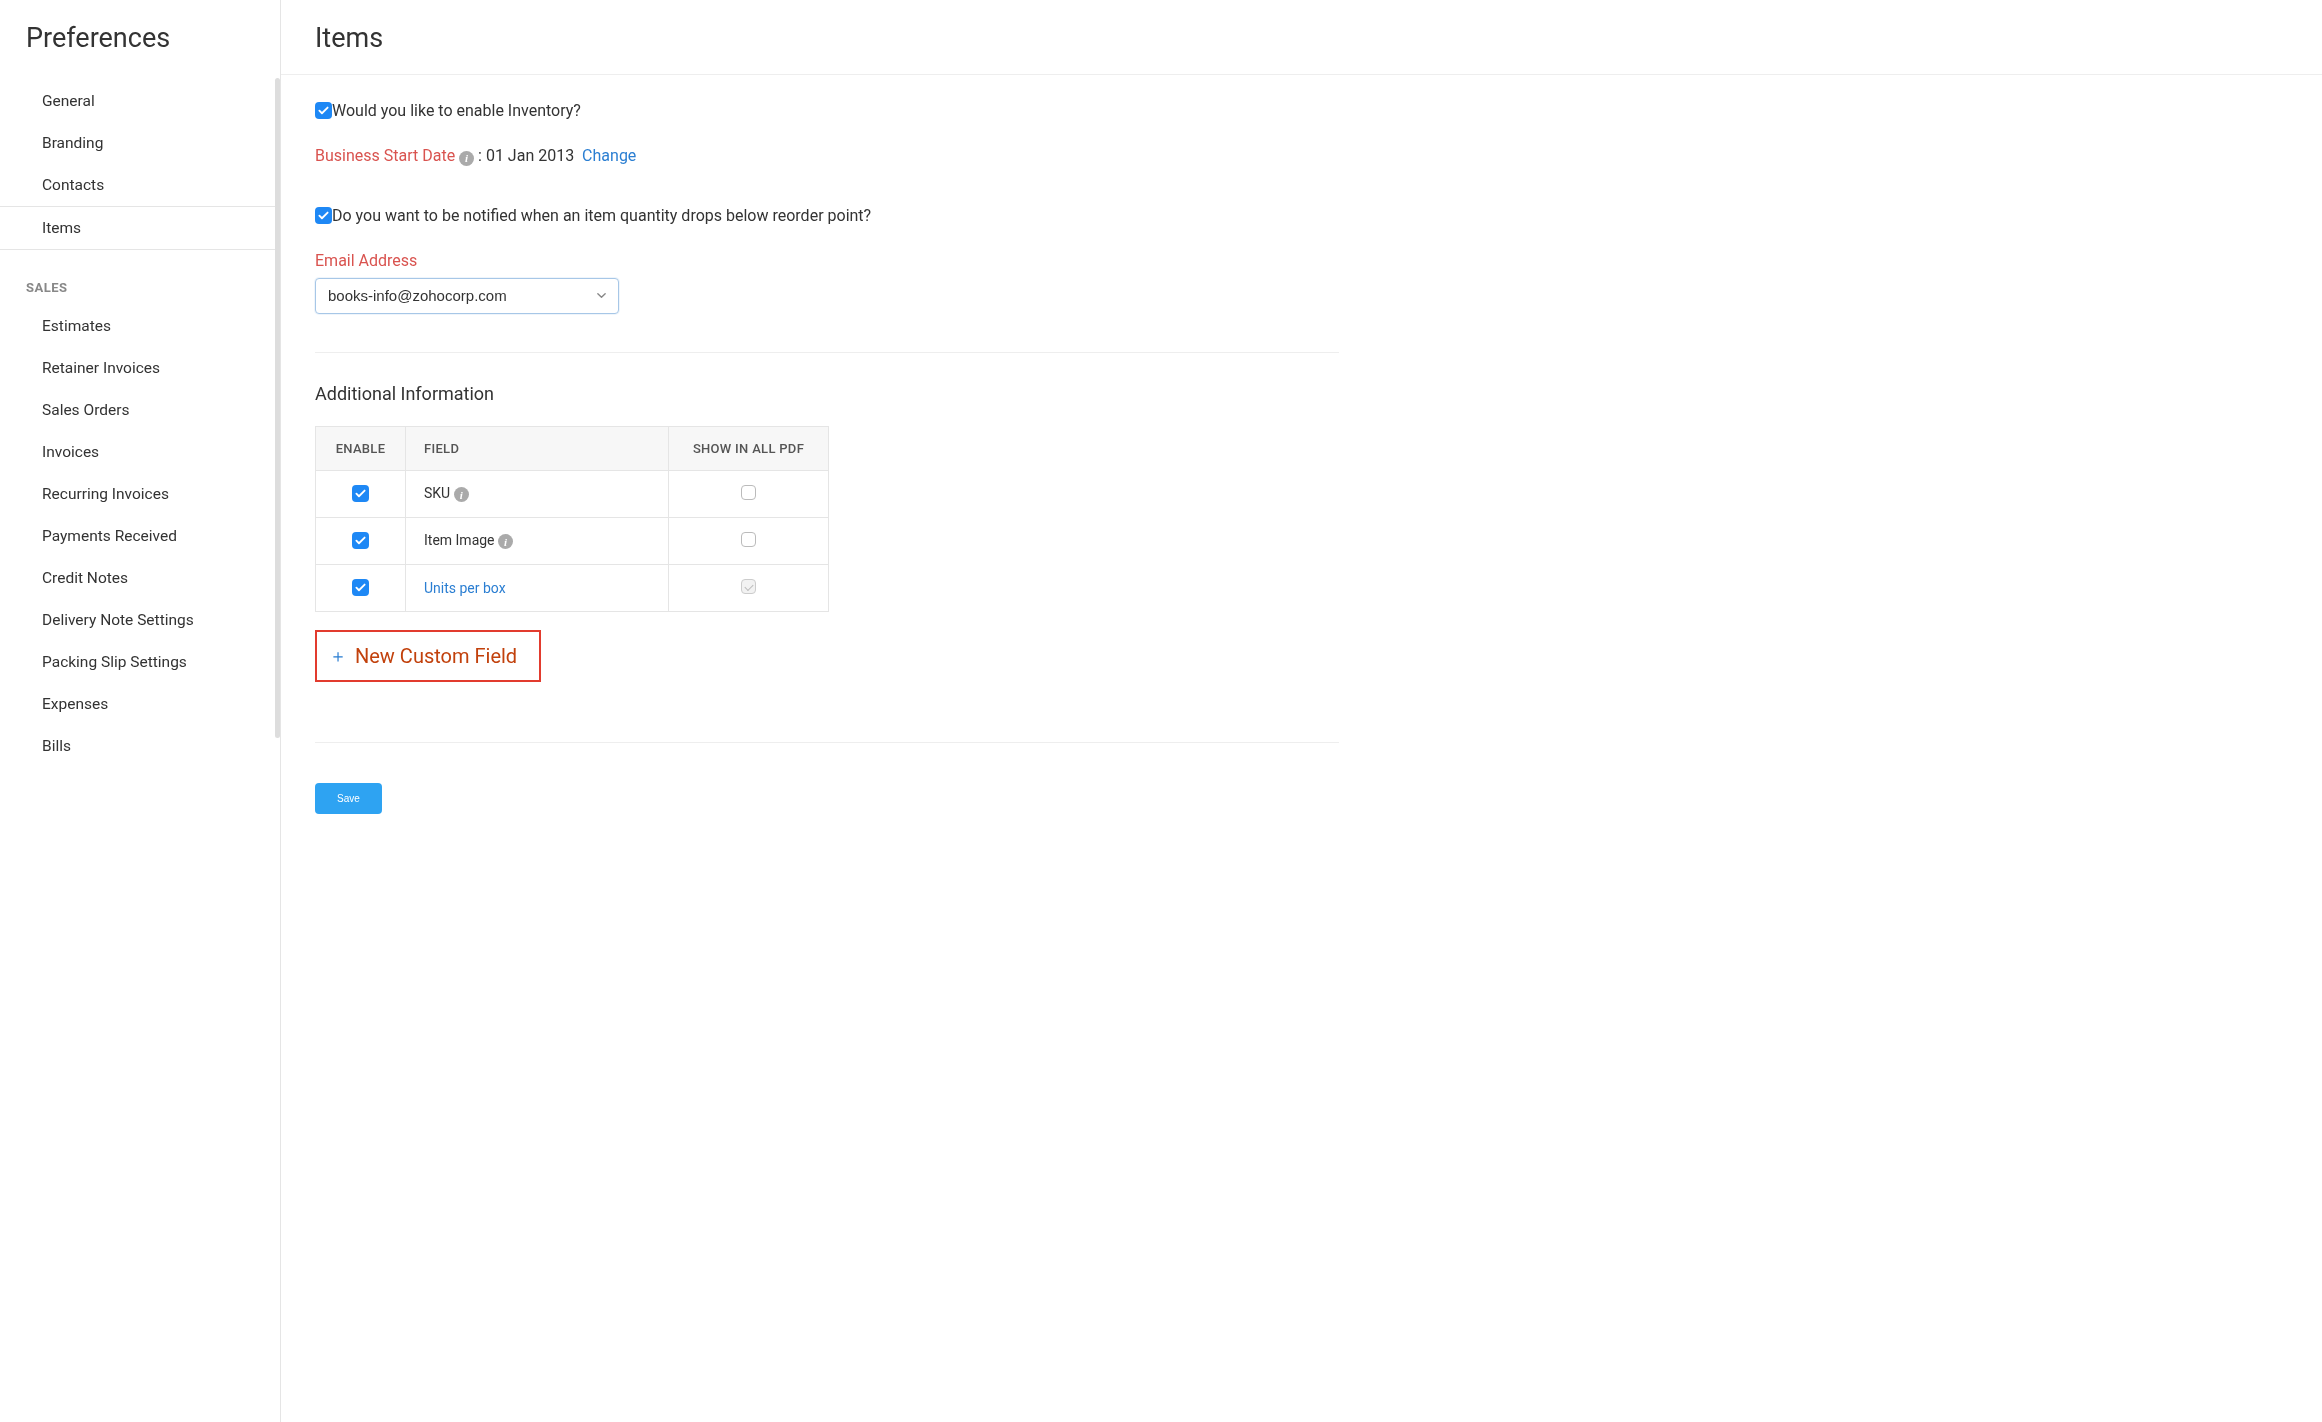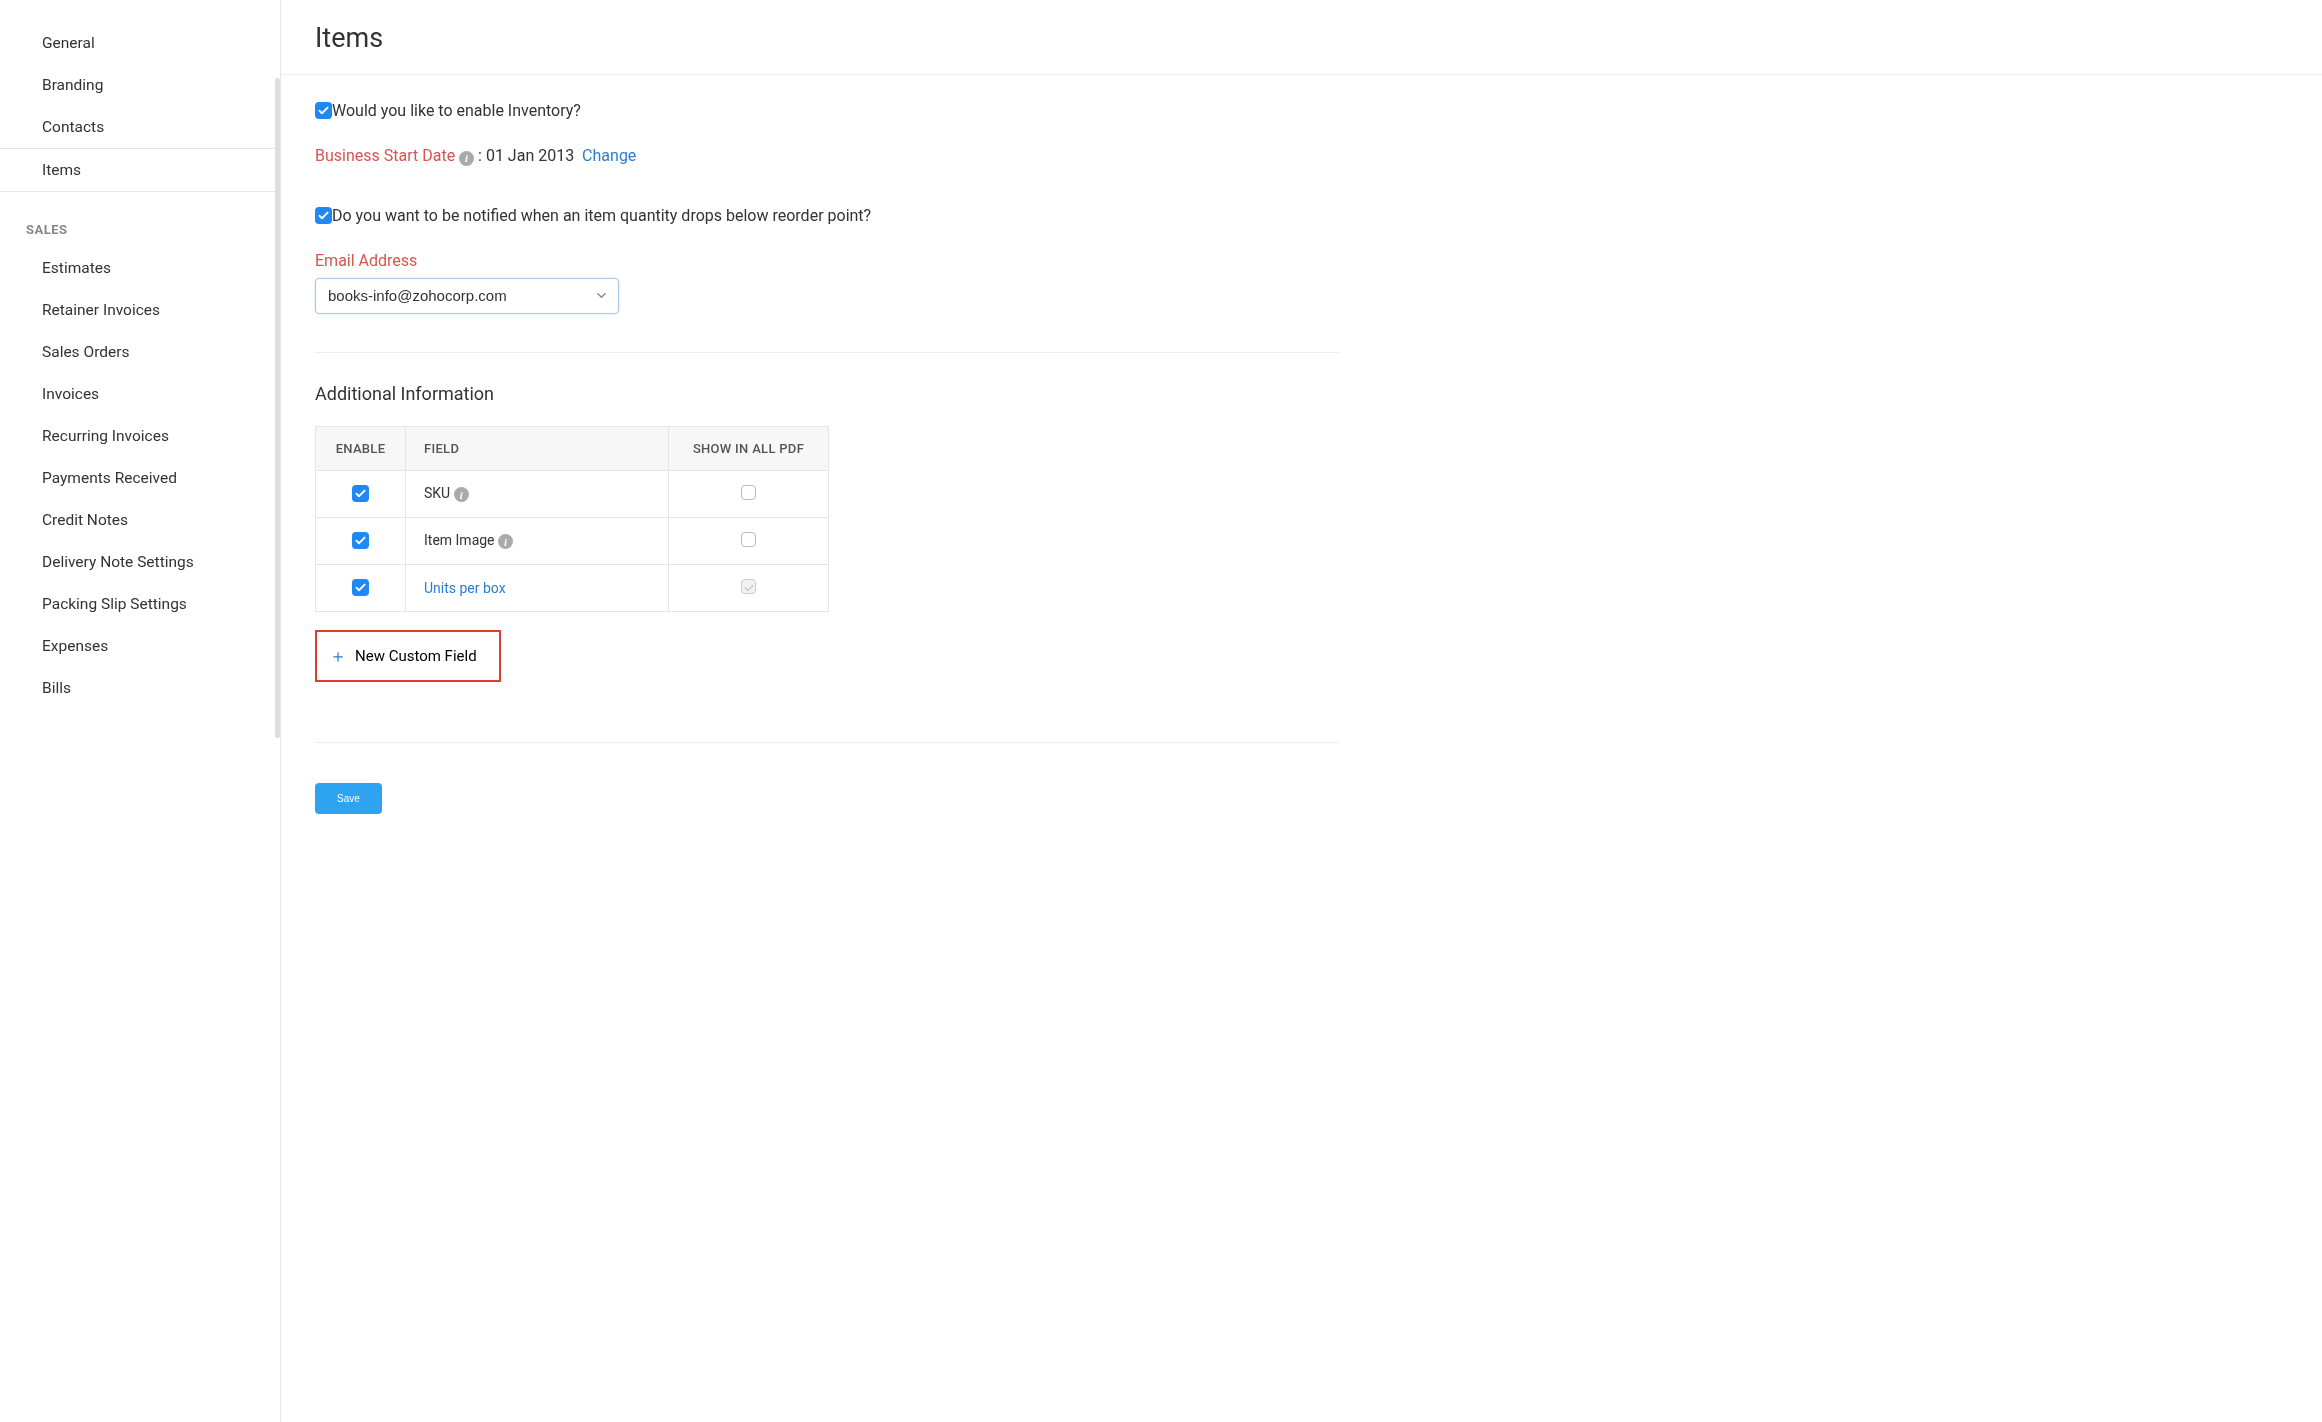--- a/index.html
+++ b/index.html
@@ -194,21 +194,21 @@
   .custom-field-box {
     border: 2px solid #e23b2e;
     display: inline-flex;
     align-items: center;
     gap: 8px;
     padding: 12px 22px 12px 12px;
     margin-top: 18px;
     cursor: pointer;
   }
   .plus-icon { color: #2a7ed2; font-size: 18px; font-weight: 300; }
-  .custom-field-label { color: #000000; font-size: 15px; }
+  .custom-field-label { color: #c2410c; font-size: 20px; }
   .save-button {
     background: #2ea3f2;
     color: #fff;
     border: none;
     border-radius: 4px;
     padding: 10px 22px;
     font-size: 10px;
     cursor: pointer;
     margin-top: 20px;
   }
@@ -217,20 +217,21 @@
     border-top: 1px solid #eee;
     margin: 60px 0 20px 0;
     max-width: 1024px;
   }
 </style>
 </head>
 <body>
 
 <div class="sidebar">
   <div class="sidebar-scroll-indicator"></div>
+  <div class="sidebar-title">Preferences</div>
 
   <div class="sidebar-item">General</div>
   <div class="sidebar-item">Branding</div>
   <div class="sidebar-item">Contacts</div>
   <div class="sidebar-item active">Items</div>
 
   <div class="sidebar-section-header">SALES</div>
   <div class="sidebar-item">Estimates</div>
   <div class="sidebar-item">Retainer Invoices</div>
   <div class="sidebar-item">Sales Orders</div>

